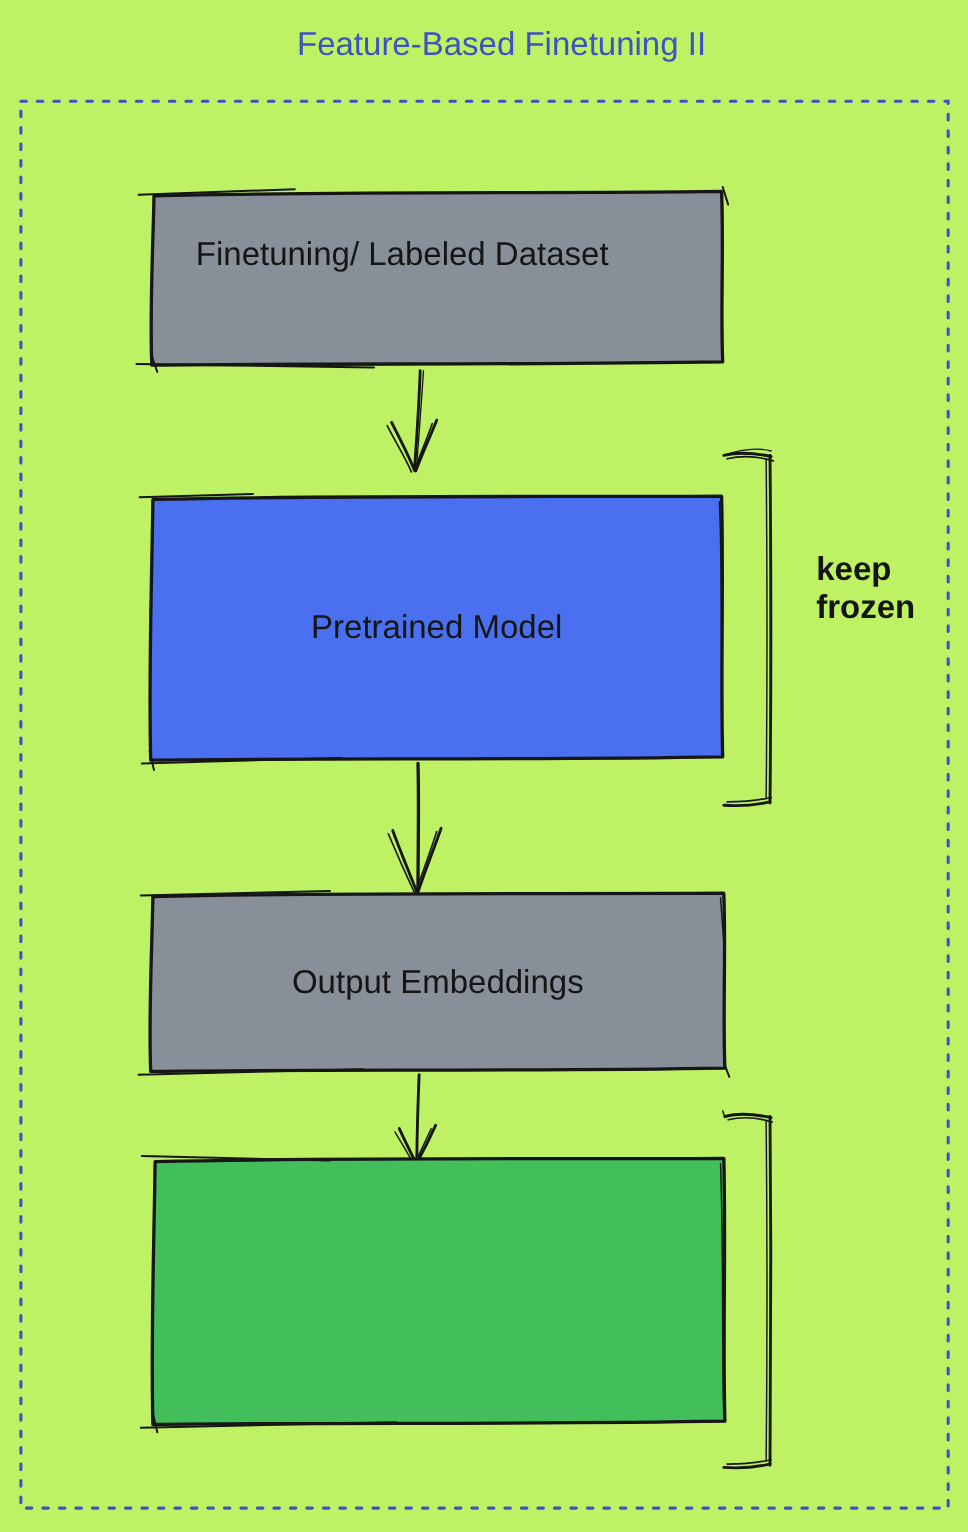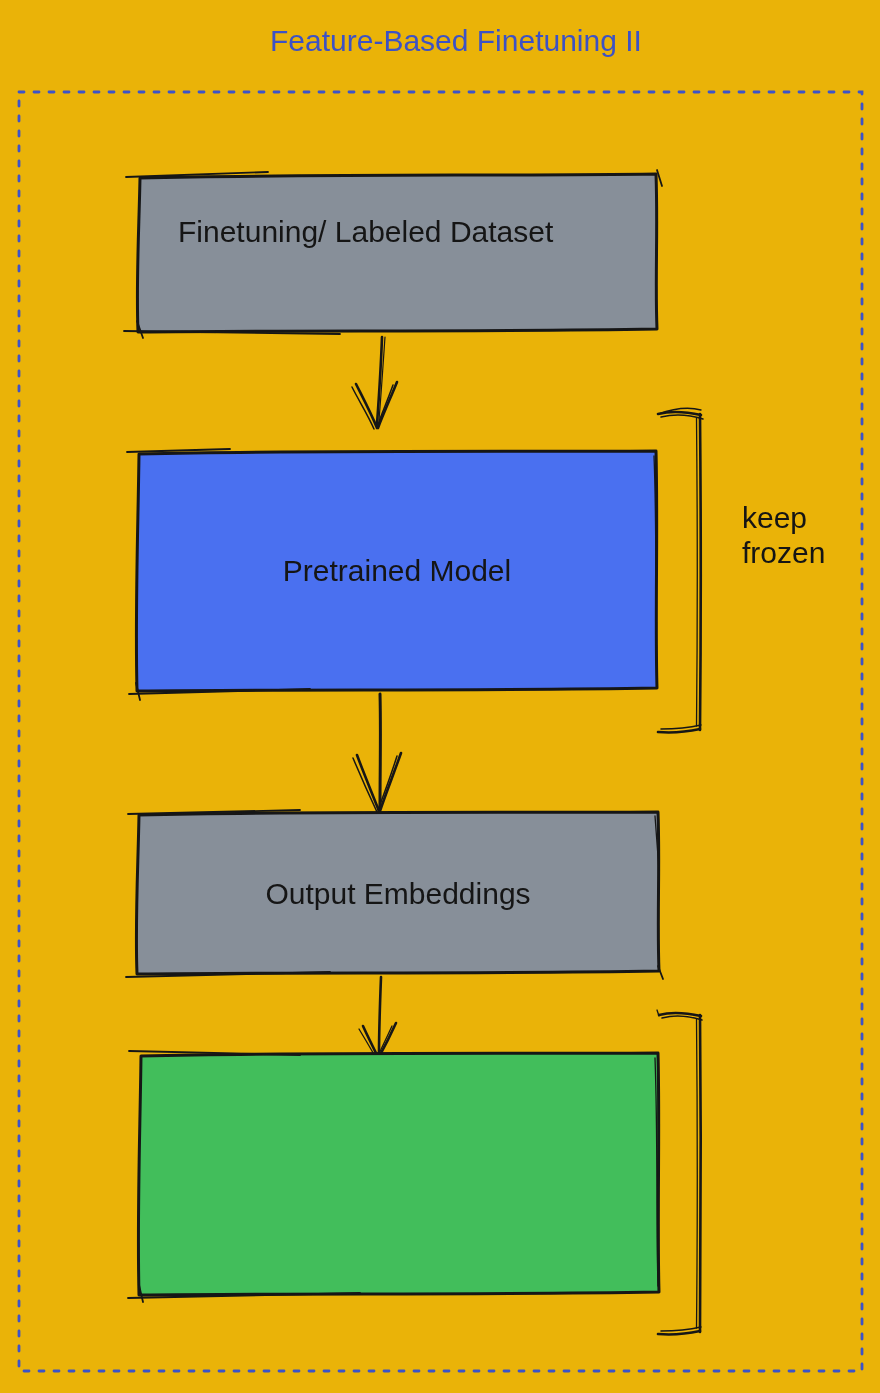--- a/index.html
+++ b/index.html
@@ -5,21 +5,21 @@
   html, body {
     margin: 0;
     padding: 0;
     background: #ffffff;
     font-family: "Liberation Sans", sans-serif;
   }
   .canvas {
     position: relative;
     width: 880px;
     height: 1393px;
-    background: #eab308;
+    background: #bef264;
     overflow: hidden;
   }
   svg.layer {
     position: absolute;
     left: 0;
     top: 0;
     width: 880px;
     height: 1393px;
   }
   .diagram-title {
@@ -151,17 +151,17 @@
 
   <div class="diagram-title">Feature-Based Finetuning II</div>
 
   <div class="node-label" style="left:178px; top:215px;">Finetuning/ Labeled Dataset</div>
 
   <div class="node-label centered" style="left:135px; top:451px; width:524px; height:240px;">Pretrained Model</div>
 
   <div class="node-label centered" style="left:135px; top:812px; width:526px; height:163px;">Output Embeddings</div>
 
 
-  <div class="annotation-label" style="left:742px; top:500px;">keep
+  <div class="annotation-label" style="left:742px; top:500px;font-weight:bold;">keep
 frozen</div>
 
 
 </div>
 
 </body></html>

